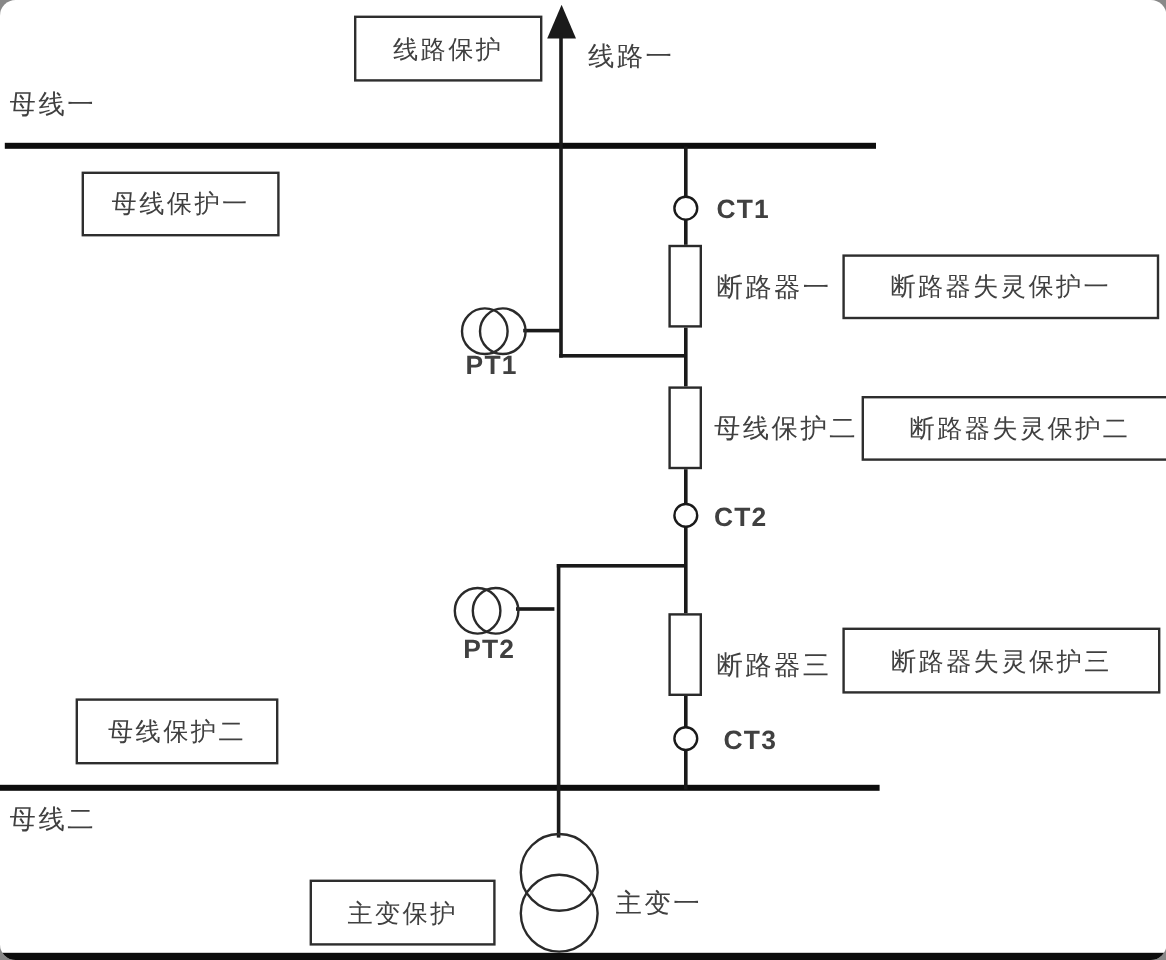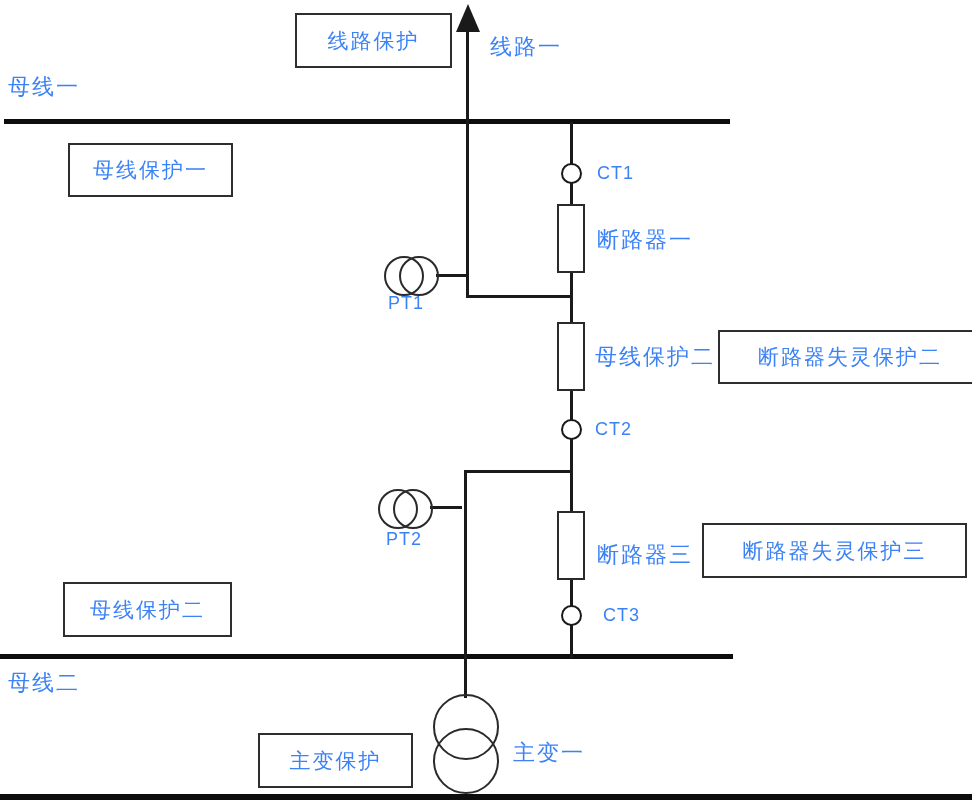--- a/index.html
+++ b/index.html
@@ -1,28 +1,28 @@
 <!DOCTYPE html>
 <html><head>
 <meta charset="utf-8">
 <style>
   html,body{margin:0;padding:0;background:#888;}
   #stage{
     position:relative;width:972px;height:800px;background:#ffffff;overflow:hidden;
-    font-family:"Liberation Sans","DejaVu Sans",sans-serif;color:#3b82f6;
+    font-family:"Liberation Sans","DejaVu Sans",sans-serif;color:#404040;border-radius:13px;
   }
   .hline,.vline{position:absolute;background:#1a1a1a;}
   .busline{position:absolute;background:#0d0d0d;}
   .labelbox{
     position:absolute;border:2px solid #2e2e2e;background:#ffffff;
     display:flex;align-items:center;justify-content:center;
     font-size:21px;letter-spacing:2px;white-space:nowrap;box-sizing:border-box;
   }
   .freelabel{position:absolute;font-size:22px;letter-spacing:2px;white-space:nowrap;line-height:1;}
-  .latin{letter-spacing:1px;font-size:18px;}
+  .latin{letter-spacing:1px;font-size:22px;font-weight:bold;}
   .ct-circle{
     position:absolute;width:21px;height:21px;border:2px solid #1a1a1a;border-radius:50%;
     background:#ffffff;box-sizing:border-box;
   }
   .pt-circle{
     position:absolute;width:40px;height:40px;border:2px solid #2a2a2a;border-radius:50%;
     background:transparent;box-sizing:border-box;
   }
   .tx-circle{
     position:absolute;width:66px;height:66px;border:2px solid #2a2a2a;border-radius:50%;
@@ -74,20 +74,23 @@
 
   <div class="tx-circle" style="left:433px;top:694px;"></div>
   <div class="tx-circle" style="left:433px;top:728px;"></div>
 
   <div class="labelbox" style="left:295px;top:13px;width:157px;height:55px;">
     <span>线路保护</span>
   </div>
   <div class="labelbox" style="left:68px;top:143px;width:165px;height:54px;">
     <span>母线保护一</span>
   </div>
+  <div class="labelbox" style="left:702px;top:212px;width:264px;height:54px;">
+    <span>断路器失灵保护一</span>
+  </div>
   <div class="labelbox" style="left:702px;top:330px;width:264px;height:54px;margin-left:16px;">
     <span>断路器失灵保护二</span>
   </div>
   <div class="labelbox" style="left:702px;top:523px;width:265px;height:55px;">
     <span>断路器失灵保护三</span>
   </div>
   <div class="labelbox" style="left:63px;top:582px;width:169px;height:55px;">
     <span>母线保护二</span>
   </div>
   <div class="labelbox" style="left:258px;top:733px;width:155px;height:55px;">

